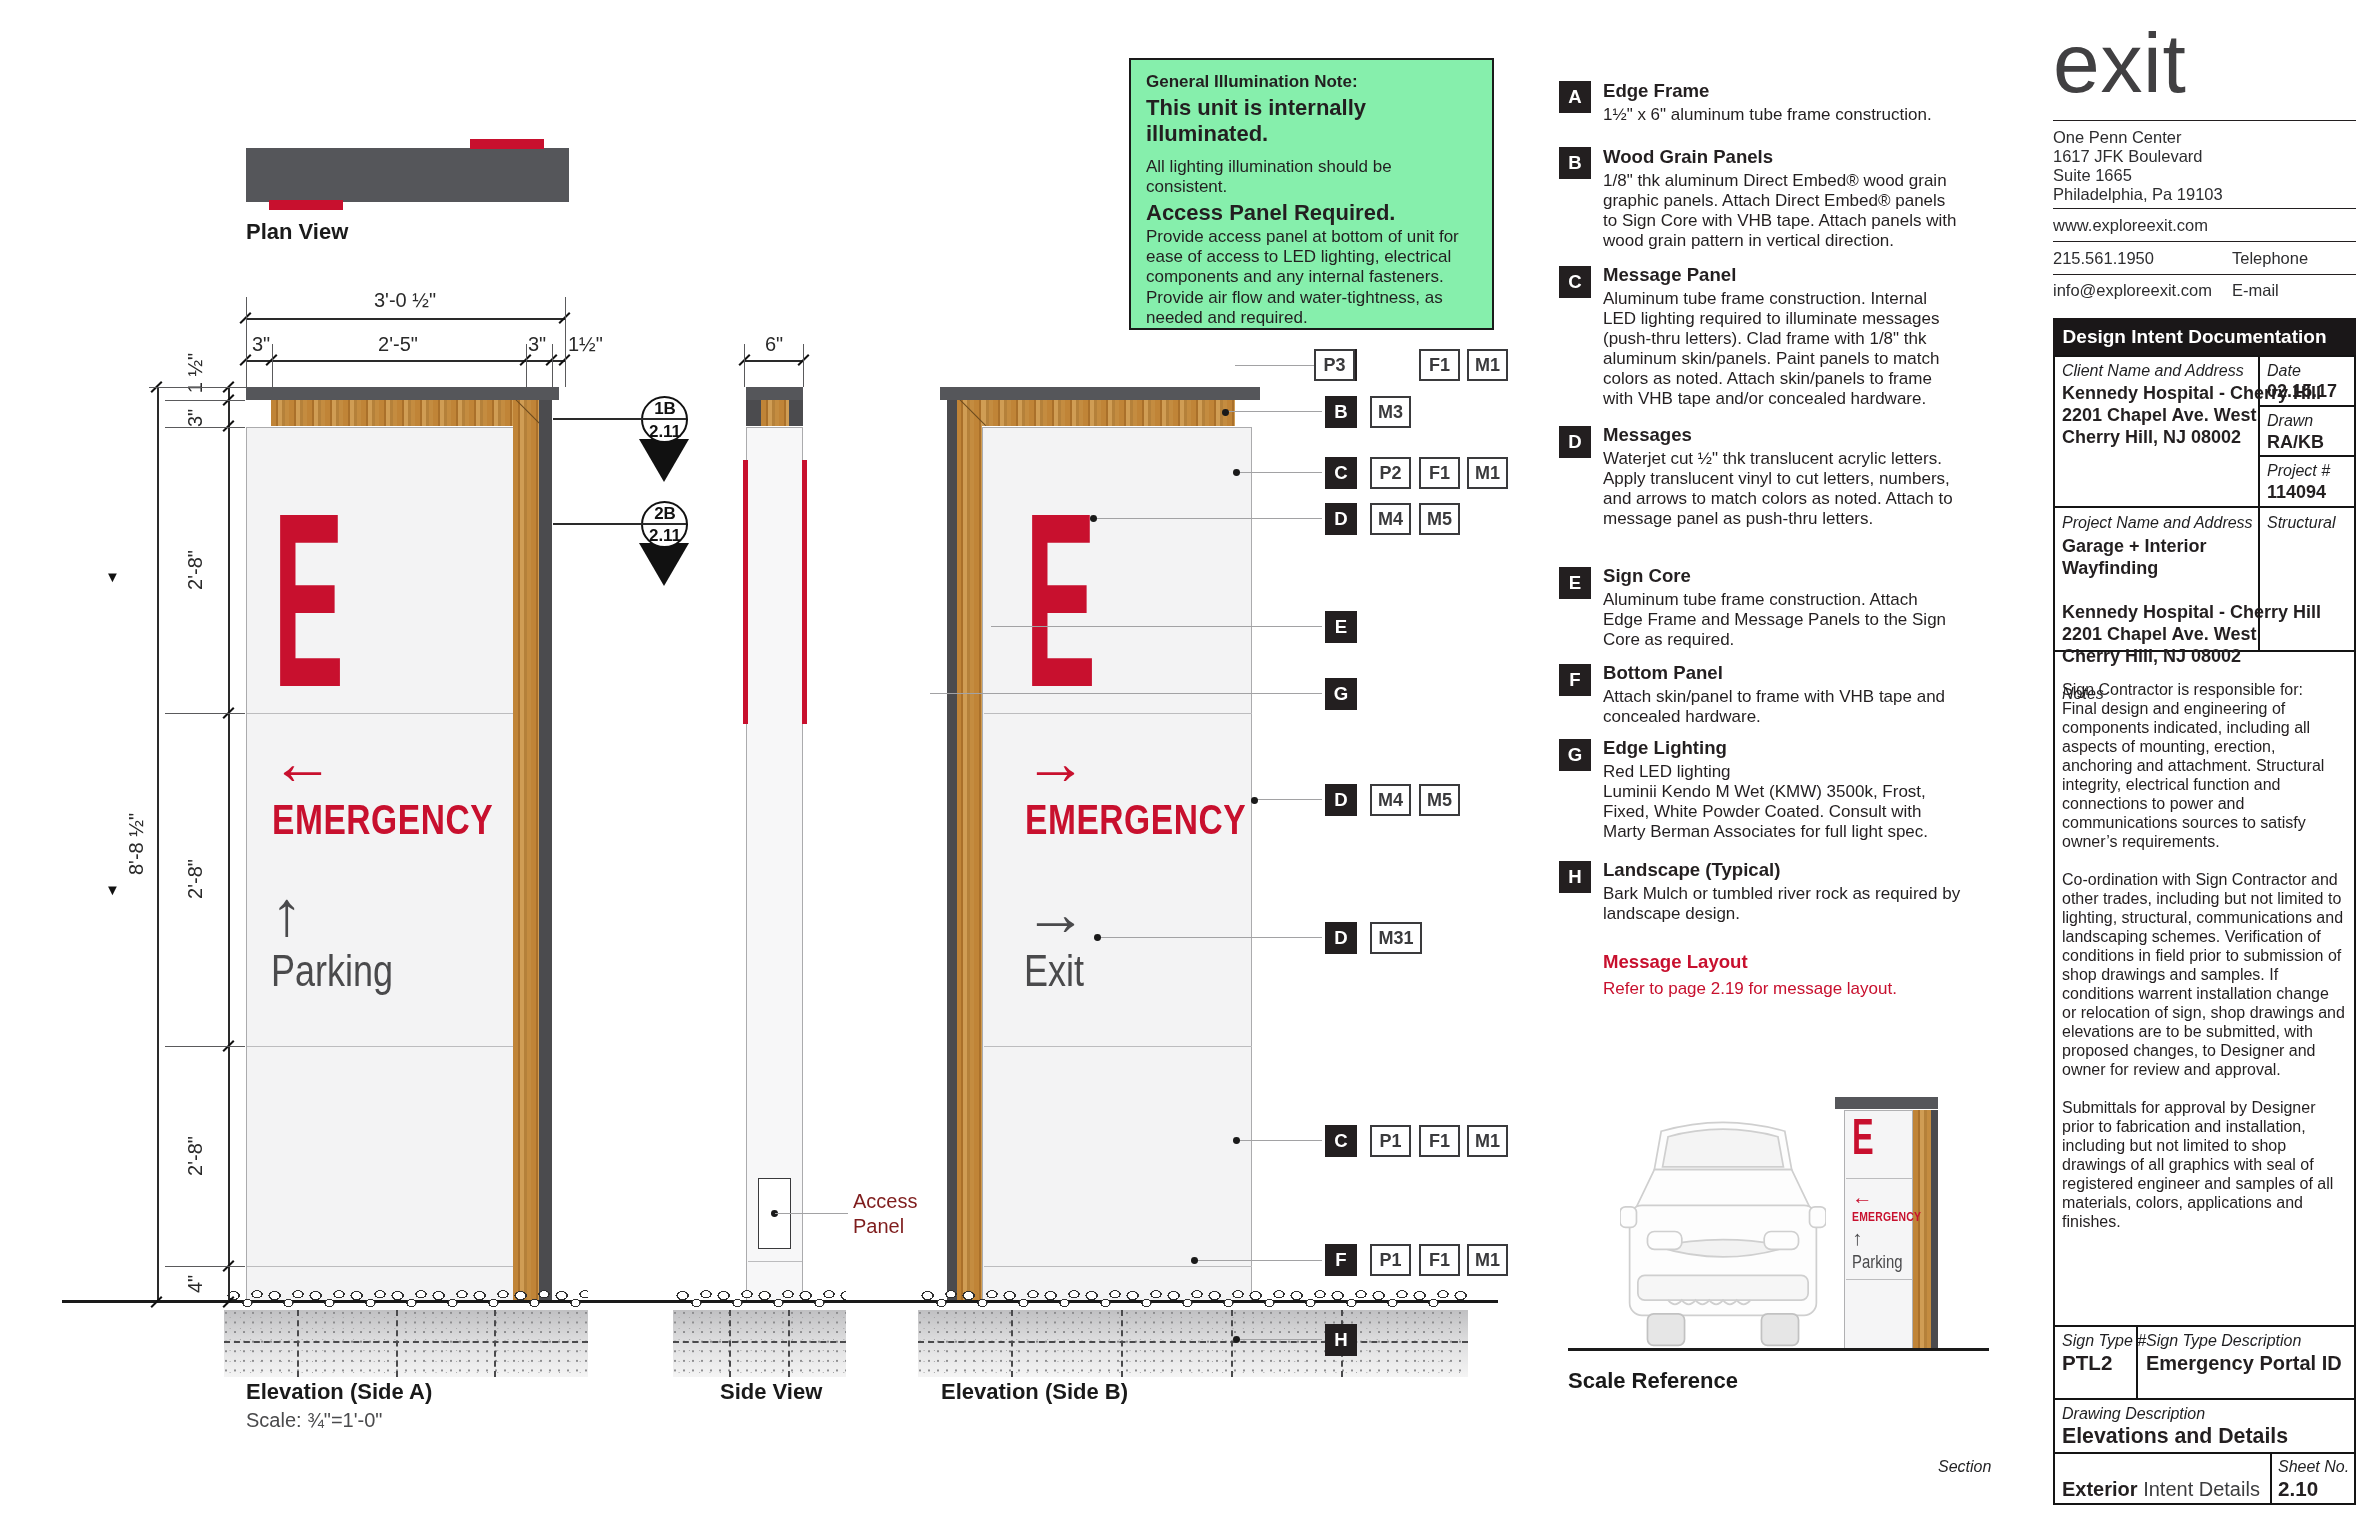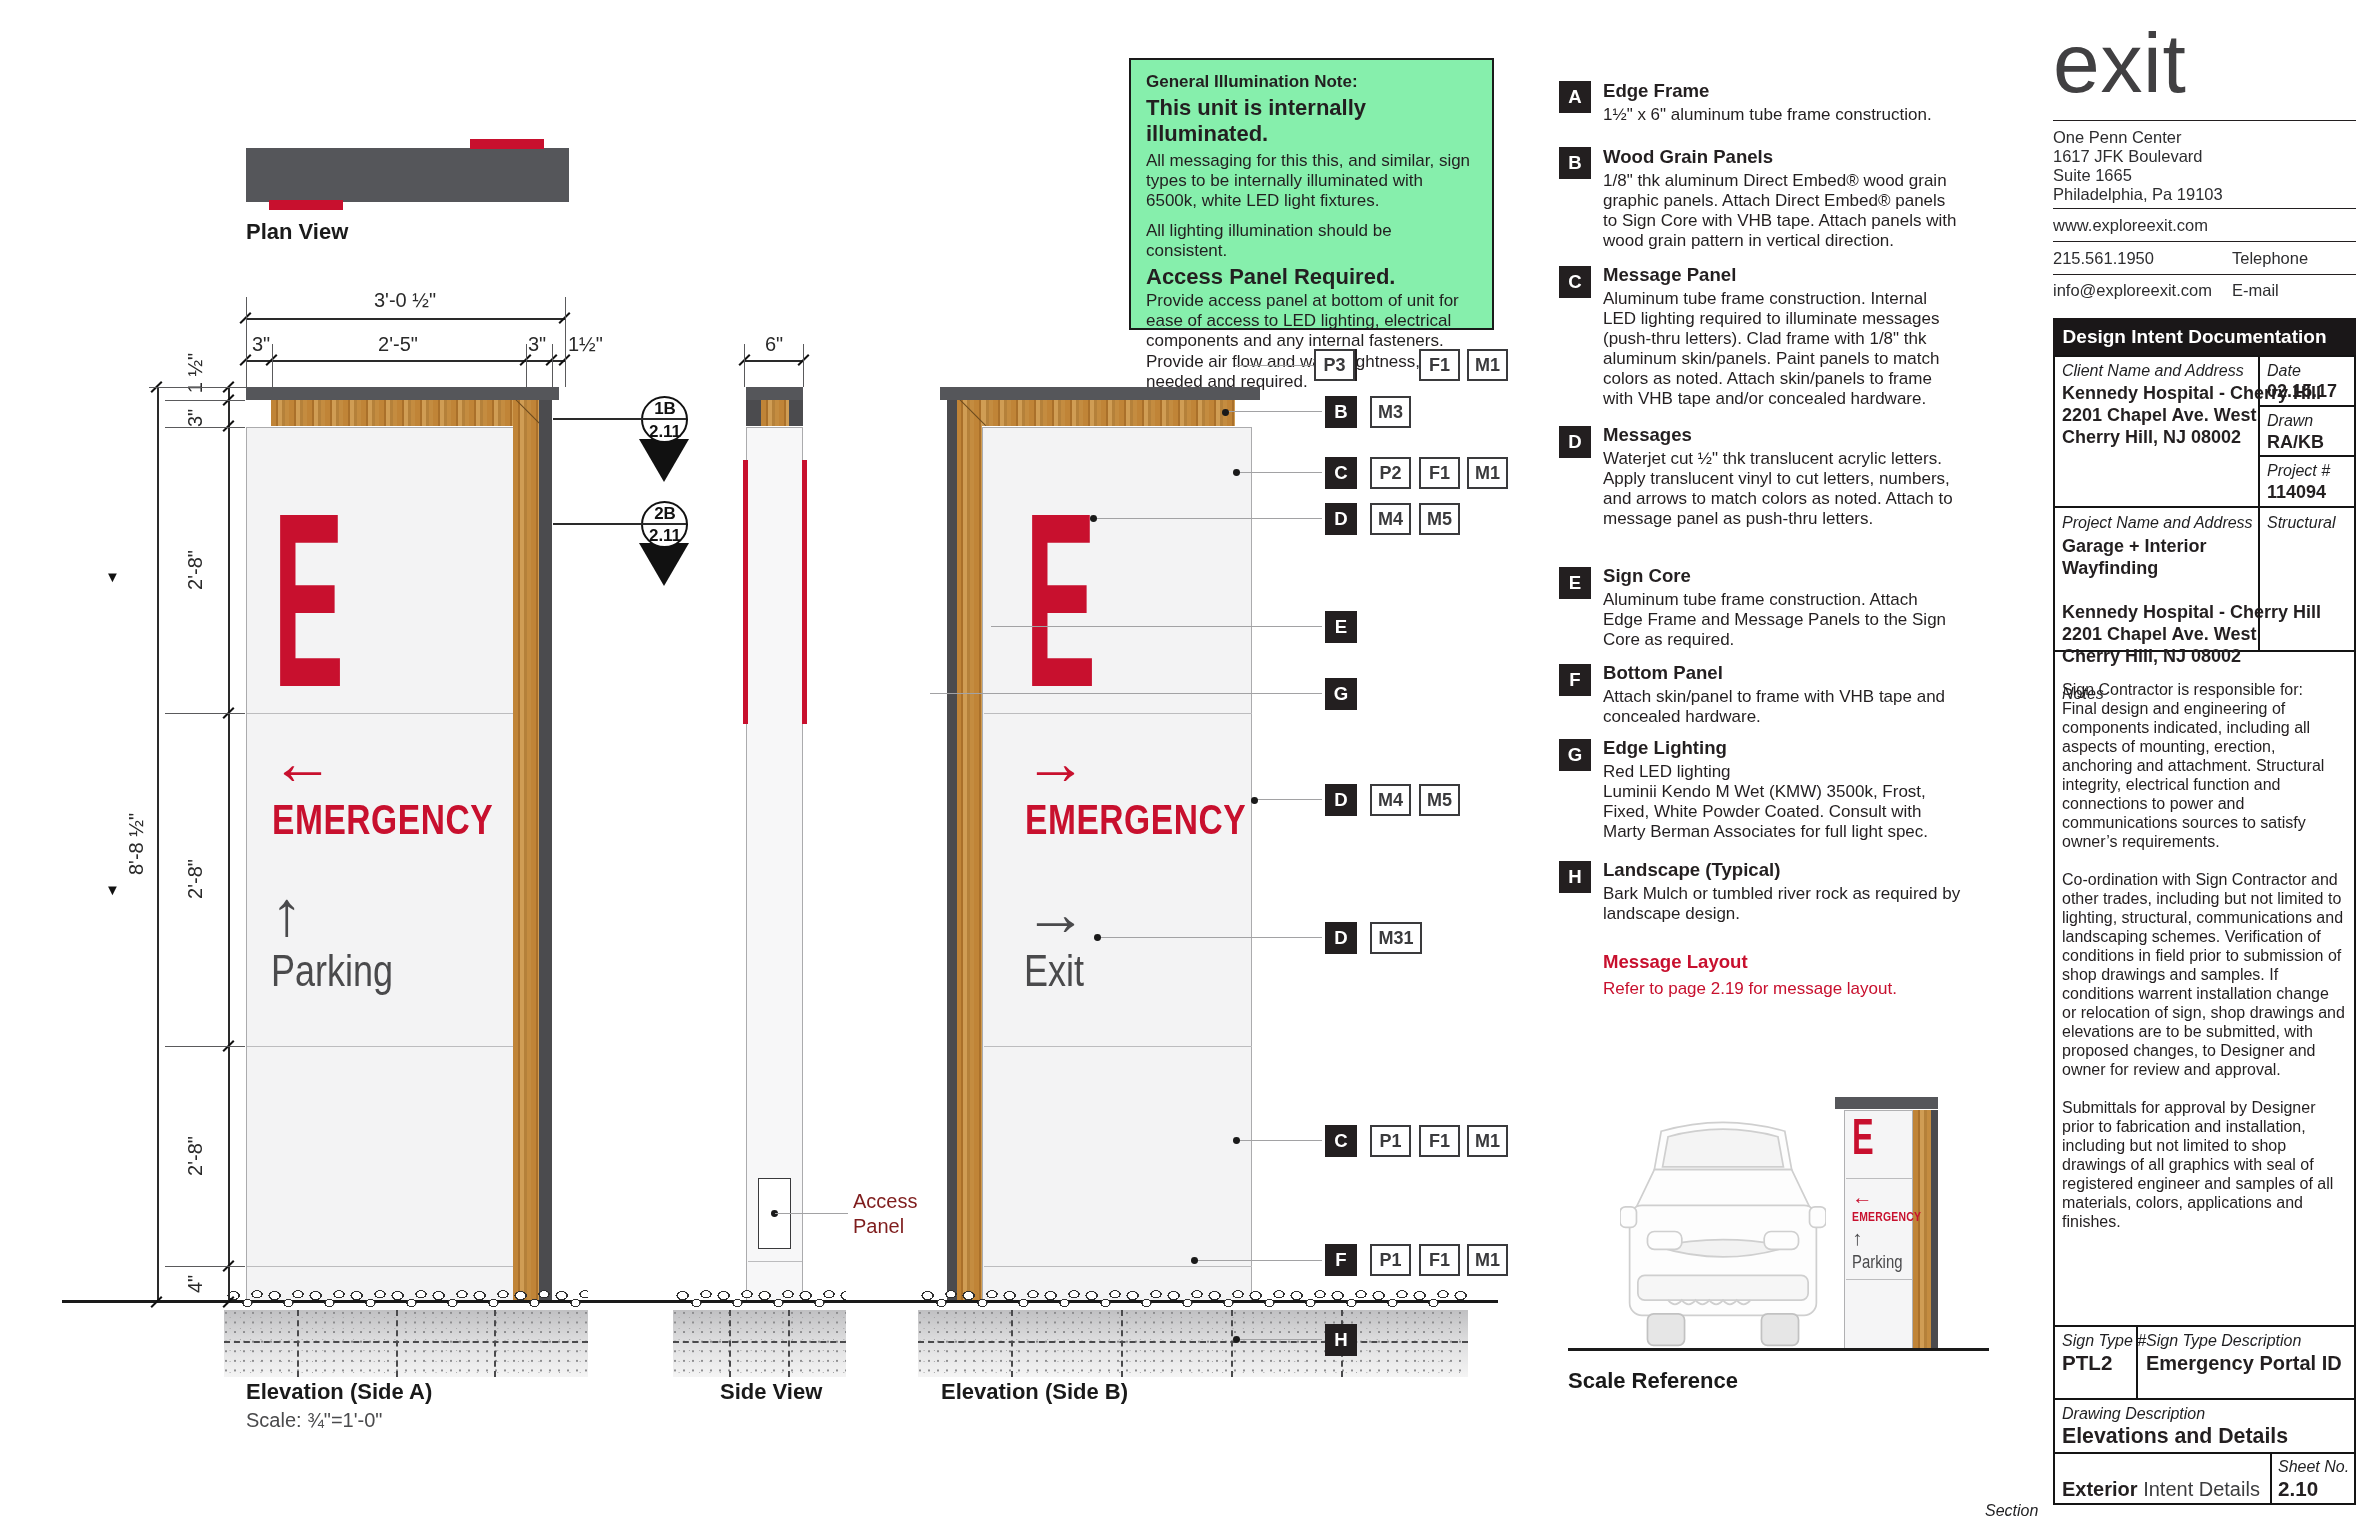--- a/index.html
+++ b/index.html
@@ -169,21 +169,20 @@
   <div class="abs pebbles" style="left:918px;top:1288px;width:550px;height:23.4px;"></div>
 
   <div class="abs view-label" style="left:246px;top:1379px;">Elevation (Side A)</div>
   <div class="abs scale-label" style="left:246px;top:1409px;">Scale: ¾"=1'-0"</div>
   <div class="abs view-label" style="left:720px;top:1379px;">Side View</div>
   <div class="abs view-label" style="left:941px;top:1379px;">Elevation (Side B)</div>
 
   <div class="abs gi-box" style="left:1129px;top:58px;width:365px;height:272px;">
     <div class="gi-label">General Illumination Note:</div>
     <div class="gi-head">This unit is internally illuminated.</div>
-    <div class="gi-p">All messaging for this this, and similar, sign types to be internally illuminated with 6500k, white LED light fixtures.</div>
     <div class="gi-p" style="margin-top:9.6px;">All lighting illumination should be consistent.</div>
     <div class="gi-head">Access Panel Required.</div>
     <div class="gi-p" style="margin-top:1.4px;">Provide access panel at bottom of unit for ease of access to LED lighting, electrical components and any internal fasteners.</div>
     <div class="gi-p" style="margin-top:1.4px;">Provide air flow and water-tightness, as needed and required.</div>
   </div>
 
   <div class="abs" style="left:1603px;top:951px;">
     <div class="ml-title">Message Layout</div>
     <div class="ml-body">Refer to page 2.19 for message layout.</div>
   </div>
@@ -279,21 +278,21 @@
   <div class="abs tbl-line" style="left:2136px;top:1325px;width:2.1px;height:73px;"></div>
   <div class="abs cell-label" style="left:2062px;top:1332px;">Sign Type #</div>
   <div class="abs cell-bold" style="left:2062px;top:1352px;font-size:20.6px;">PTL2</div>
   <div class="abs cell-label" style="left:2146px;top:1332px;">Sign Type Description</div>
   <div class="abs cell-bold" style="left:2146px;top:1352px;font-size:20px;">Emergency Portal ID</div>
   <div class="abs tbl-line" style="left:2053px;top:1398px;width:303px;height:2.1px;"></div>
   <div class="abs cell-label" style="left:2062px;top:1405px;">Drawing Description</div>
   <div class="abs cell-bold" style="left:2062px;top:1425px;font-size:21.3px;">Elevations and Details</div>
   <div class="abs tbl-line" style="left:2053px;top:1452px;width:303px;height:2.1px;"></div>
   <div class="abs tbl-line" style="left:2270px;top:1452px;width:2.1px;height:53px;"></div>
-  <div class="abs cell-label" style="left:1985px;top:1458px;margin-top:44px;">Section</div>
+  <div class="abs cell-label" style="left:1938px;top:1458px;">Section</div>
   <div class="abs" style="left:2062px;top:1478px;font-size:20px;">
     <span style="font-weight:700;">Exterior</span><span style="color:#3c3c3e;"> Intent Details</span>
   </div>
   <div class="abs cell-label" style="left:2278px;top:1458px;">Sheet No.</div>
   <div class="abs cell-bold" style="left:2278px;top:1478px;font-size:20.6px;">2.10</div>
 
   <div id="gen-lines" class="abs" style="left:0;top:0;">
       <div class="dimline" style="position: absolute; left: 157px; top: 387px; width: 1.7px; height: 914px;"></div>
       <div class="dimline" style="position: absolute; left: 228px; top: 387px; width: 1.7px; height: 914px;"></div>
       <div class="dimline" style="position: absolute; left: 246px; top: 318px; width: 319px; height: 1.7px;"></div>

